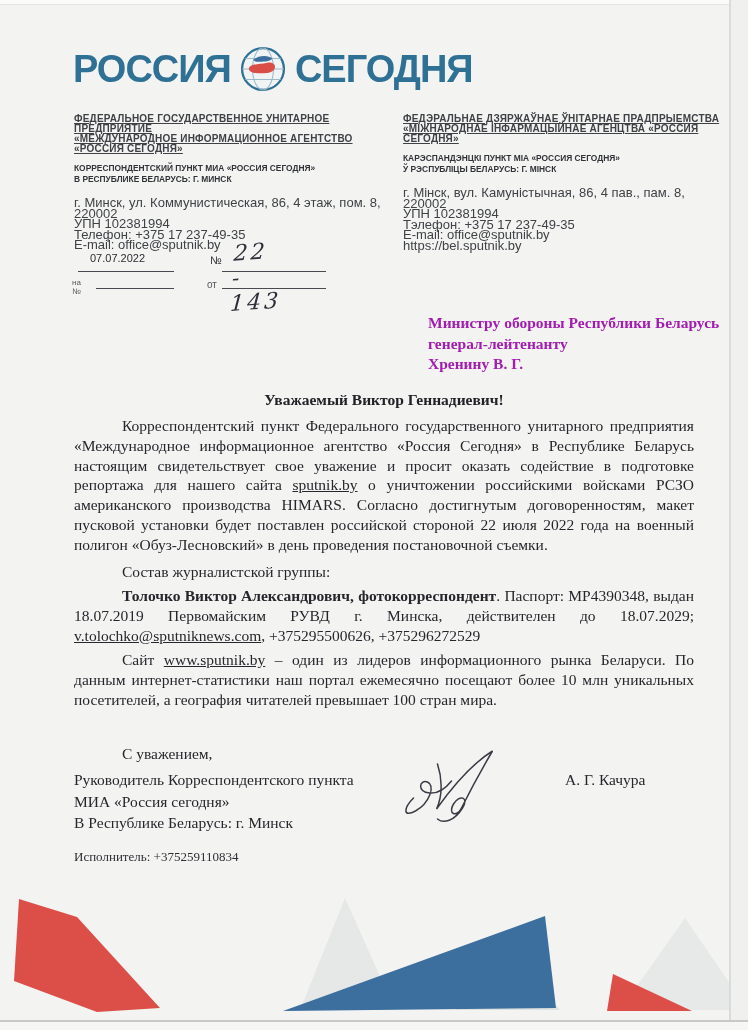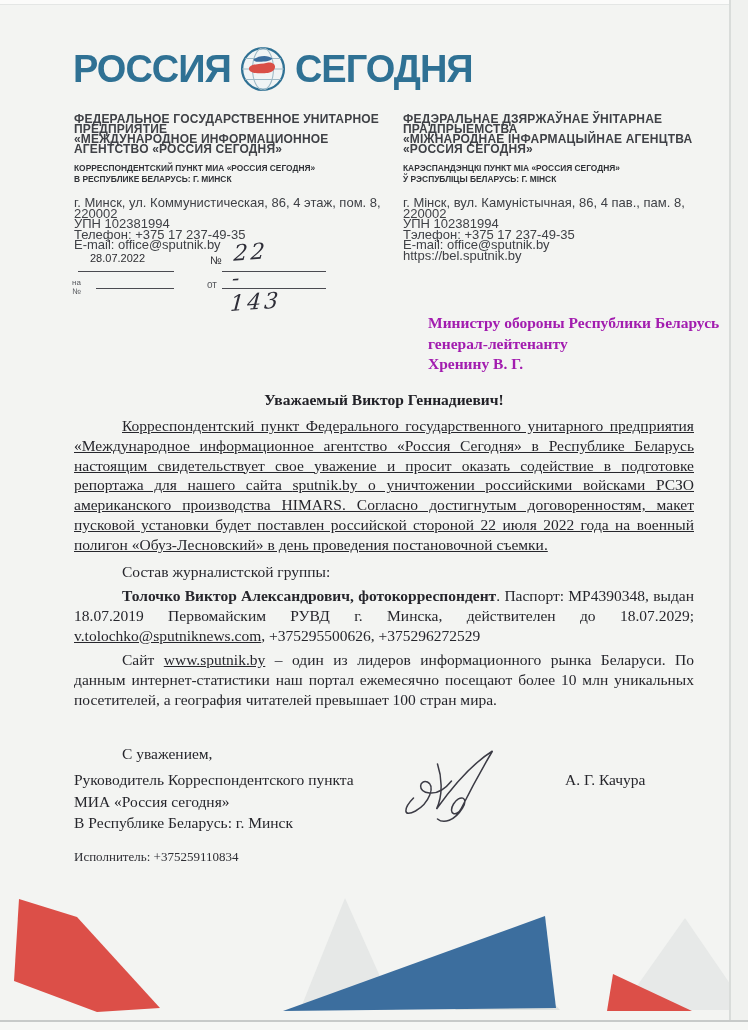--- a/index.html
+++ b/index.html
@@ -11,21 +11,21 @@
 
   
   .logo{position:absolute;left:73px;top:46px;display:flex;align-items:center;gap:9px;}
   .logo-word{font-family:"Liberation Sans",sans-serif;font-weight:700;font-size:38px;letter-spacing:-1px;color:#2f7194;}
   .globe{width:46px;height:46px;}
 
   
   .lh{position:absolute;top:114px;font-family:"Liberation Sans",sans-serif;color:#3f4146;}
   .lh-left{left:74px;width:310px;}
   .lh-right{left:403px;width:320px;}
-  .lh .org{font-size:12px;line-height:10px;font-weight:600;letter-spacing:.2px;}
+  .lh .org{font-size:10px;line-height:10px;font-weight:600;letter-spacing:.2px;text-decoration:underline;}
   .lh .dept{font-size:8.4px;line-height:11px;font-weight:700;color:#303237;margin-top:9px;}
   .lh .addr{font-size:13px;line-height:10.5px;margin-top:13px;}
   .lh .addr div{margin:0;}
 
   
   .ref{position:absolute;left:0;top:0;font-family:"Liberation Sans",sans-serif;color:#2c2c31;}
   .ref-date{position:absolute;left:90px;top:252px;font-size:11px;}
   .ref-no-label{position:absolute;left:210px;top:254px;font-size:11px;}
   .ref-no-value{position:absolute;left:232px;top:239px;font-family:"DejaVu Serif",serif;font-style:italic;font-size:22px;letter-spacing:3px;color:#2e2e38;transform:rotate(-4deg) skewX(-8deg);}
   .ref-l1{position:absolute;left:78px;top:271px;width:96px;border-bottom:1.2px solid #4a4a50;}
@@ -35,21 +35,21 @@
   .ref-ot{position:absolute;left:207px;top:279px;font-size:10px;color:#55575c;}
   .ref-l4{position:absolute;left:222px;top:288px;width:104px;border-bottom:1px solid #4a4a50;}
 
   
   .addressee{position:absolute;left:380px;top:313px;font-weight:700;font-size:15.5px;line-height:20.5px;color:#a21caf;margin-left:48px;}
 
   .salutation{position:absolute;left:74px;top:391px;width:620px;text-align:center;font-weight:700;font-size:15.5px;color:#212127;}
 
   .bodytext{position:absolute;left:74px;width:620px;font-size:15.5px;line-height:19.8px;color:#26262c;text-align:justify;margin:0;}
   .indent{text-indent:48px;}
-  .p1{top:416px;text-decoration:underline;}
+  .p1{top:416px;}
   .crew-heading{top:562px;text-align:left;}
   .crew{top:586px;}
   .site{top:650px;}
   .hope{top:714px;text-align:left;}
   .regards{top:744px;text-align:left;}
   .b{font-weight:700;}
   .u{text-decoration:underline;}
 
   .sig-title{position:absolute;left:74px;top:769px;font-size:15.5px;line-height:21.5px;color:#26262c;}
   .sig-svg{position:absolute;left:398px;top:748px;width:118px;height:78px;}
@@ -105,21 +105,21 @@
     <div class="addr">
       <div>г. Мінск, вул. Камуністычная, 86, 4 пав., пам. 8, 220002</div>
       <div>УПН 102381994</div>
       <div>Тэлефон: +375 17 237-49-35</div>
       <div>E-mail: office@sputnik.by</div>
       <div>https://bel.sputnik.by</div>
     </div>
   </div>
 
   <div class="ref">
-    <span class="ref-date">28.07.2022</span>
+    <span class="ref-date">07.07.2022</span>
     <span class="ref-no-label">№</span>
     <span class="ref-no-value">22 - 143</span>
     <div class="ref-l1"></div>
     <div class="ref-l2"></div>
     <span class="ref-na">на №</span>
     <div class="ref-l3"></div>
     <span class="ref-ot">от</span>
     <div class="ref-l4"></div>
   </div>
 

